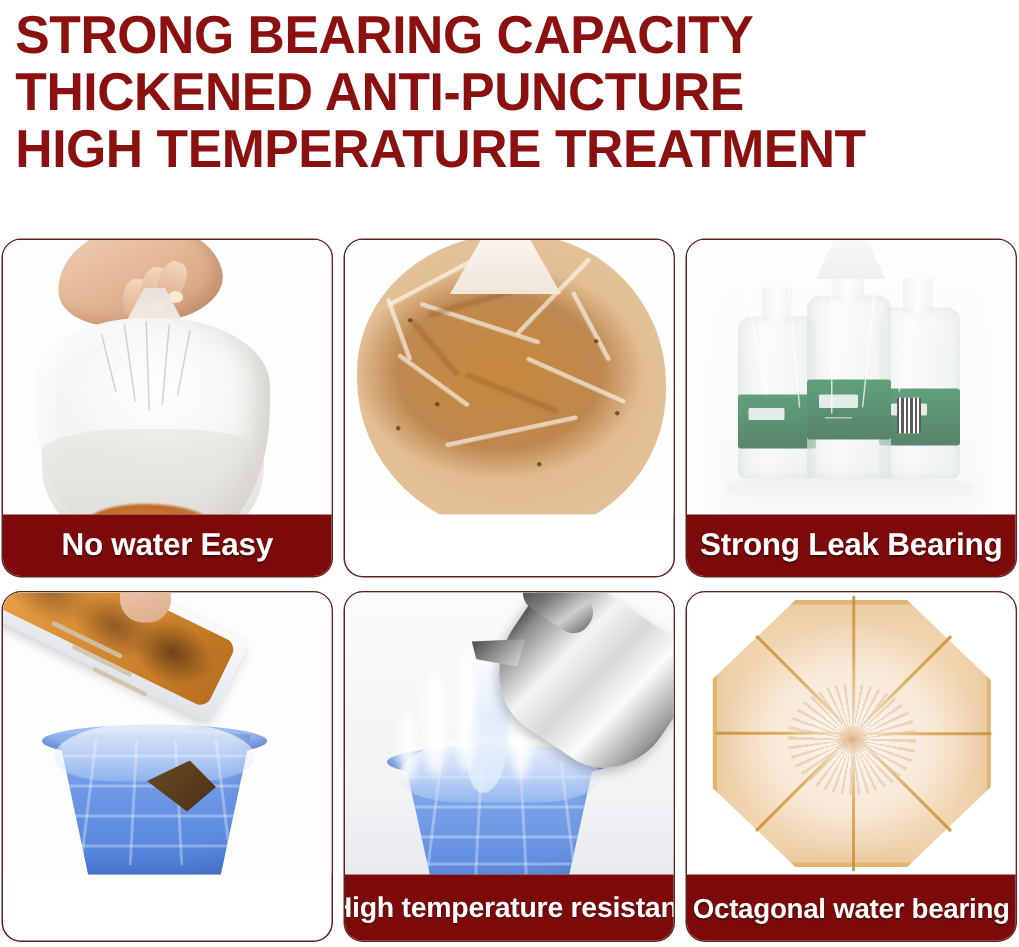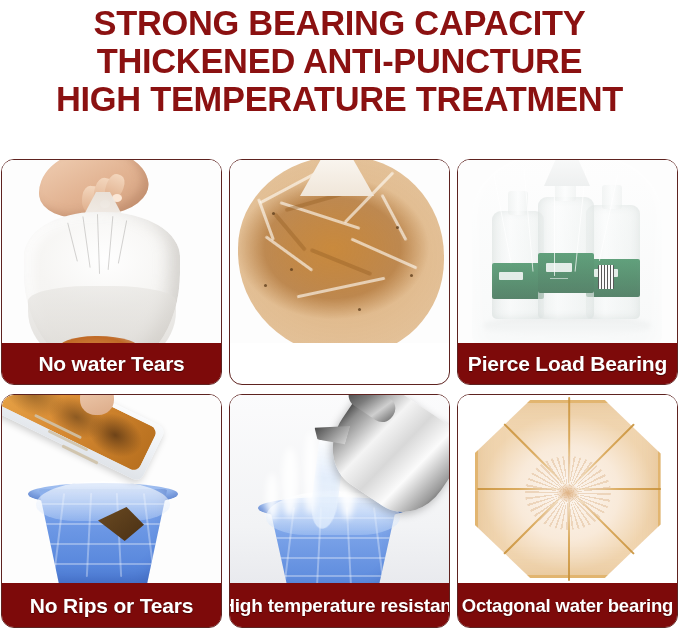--- a/index.html
+++ b/index.html
@@ -8,21 +8,20 @@
     background:#ffffff;
     font-family:"Liberation Sans", sans-serif;
     overflow:hidden;
     position:relative;
   }
 
   
   #headline{
     width:679px;
     padding-top:4px;
-    text-align:center;
     user-select:none;
   }
   #headline .hl{
     display:block;
     color:#8B1111;
     font-weight:bold;
     font-size:35px;
     line-height:38px;
     letter-spacing:-0.3px;
     white-space:nowrap;
@@ -349,21 +348,21 @@
       <div class="bagbody"></div>
       <div class="water"></div>
       <div class="debris"></div>
 
       <div class="pleat" style="left:84px;top:56px;height:52px;transform:rotate(-8deg);"></div>
       <div class="pleat" style="left:96px;top:54px;height:60px;transform:rotate(-2deg);"></div>
       <div class="pleat" style="left:108px;top:56px;height:54px;transform:rotate(5deg);"></div>
       <div class="pleat" style="left:120px;top:60px;height:44px;transform:rotate(11deg);"></div>
       <div class="pleat" style="left:70px;top:62px;height:40px;transform:rotate(-14deg);"></div>
     </div>
-    <div class="caption">No water Tears</div>
+    <div class="caption">No water Easy</div>
   </div>
 
   <div class="card r1">
     <div class="photo">
       <div class="c1bg"></div>
       <div class="c2mass">
         <div class="crink" style="left:18px;top:30px;width:66px;height:3px;transform:rotate(-28deg);"></div>
         <div class="crink" style="left:40px;top:58px;width:84px;height:3px;transform:rotate(18deg);"></div>
         <div class="crink" style="left:96px;top:40px;width:70px;height:3px;transform:rotate(-46deg);"></div>
         <div class="crink" style="left:22px;top:96px;width:58px;height:3px;transform:rotate(36deg);"></div>
@@ -407,21 +406,21 @@
       <div class="bneck" style="left:96px;bottom:142px;width:22px;height:26px;"></div>
 
       <div class="bagfilm"></div>
       <div class="filmline" style="left:44px;top:14px;height:90px;transform:rotate(-11deg);"></div>
       <div class="filmline" style="left:70px;top:8px;height:104px;transform:rotate(-5deg);"></div>
       <div class="filmline" style="left:96px;top:4px;height:112px;transform:rotate(0deg);"></div>
       <div class="filmline" style="left:122px;top:8px;height:104px;transform:rotate(6deg);"></div>
       <div class="filmline" style="left:150px;top:14px;height:88px;transform:rotate(12deg);"></div>
       <div class="bagtie"></div>
     </div>
-    <div class="caption">Pierce Load Bearing</div>
+    <div class="caption">Strong Leak Bearing</div>
   </div>
 
   <div class="card r2">
     <div class="photo">
       <div class="c1bg"></div>
       <div class="binrim"></div>
       <div class="binblue">
         <div class="binweave" style="left:10px;top:14px;width:126px;height:2px;"></div>
         <div class="binweave" style="left:14px;top:34px;width:118px;height:2px;"></div>
         <div class="binweave" style="left:18px;top:54px;width:110px;height:2px;"></div>
@@ -433,21 +432,20 @@
       </div>
       <div class="liner"></div>
       <div class="plate"></div>
       <div class="food"></div>
       <div class="bone" style="left:30px;top:30px;width:52px;height:3px;"></div>
       <div class="bone" style="left:44px;top:44px;width:44px;height:3px;"></div>
       <div class="bone" style="left:58px;top:58px;width:40px;height:3px;"></div>
       <div class="fishtail"></div>
       <div class="thumb"></div>
     </div>
-    <div class="caption">No Rips or Tears</div>
   </div>
 
   <div class="card r2">
     <div class="photo">
       <div class="c5bg"></div>
       <div class="binrim5"></div>
       <div class="binblue5">
         <div class="binweave" style="left:10px;top:14px;width:126px;height:2px;"></div>
         <div class="binweave" style="left:14px;top:34px;width:118px;height:2px;"></div>
         <div class="binweave" style="left:18px;top:54px;width:110px;height:2px;"></div>

